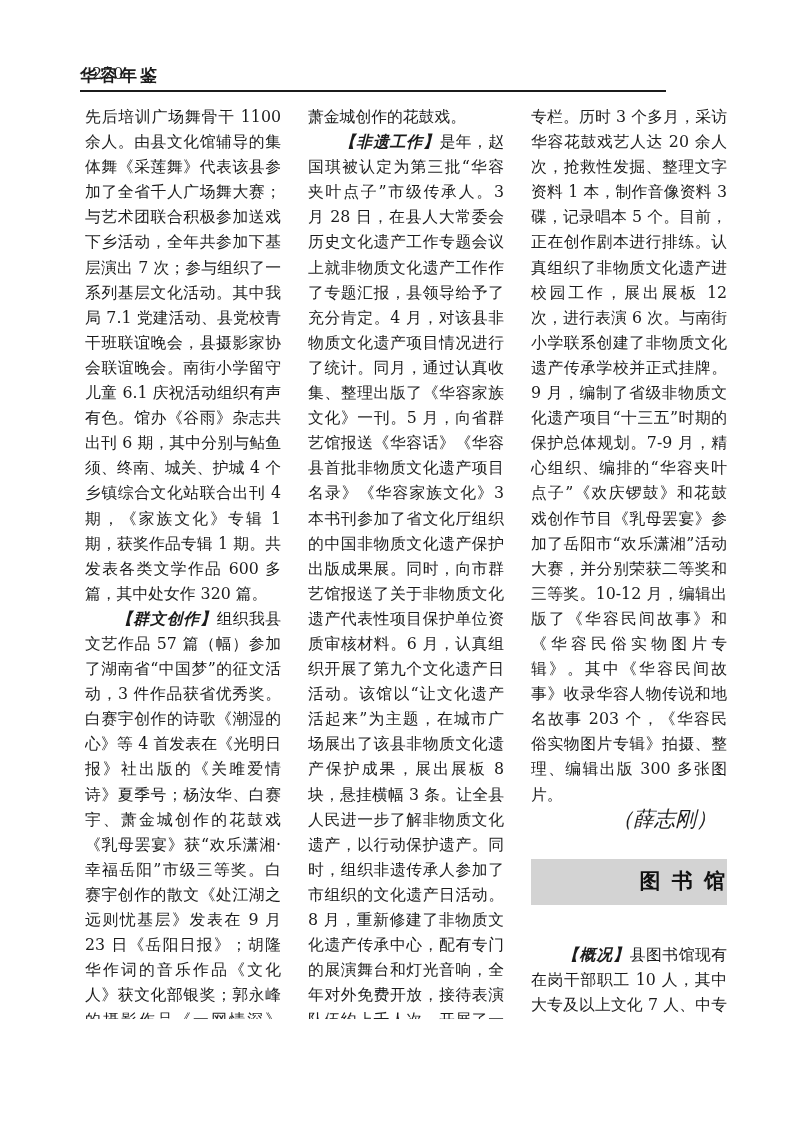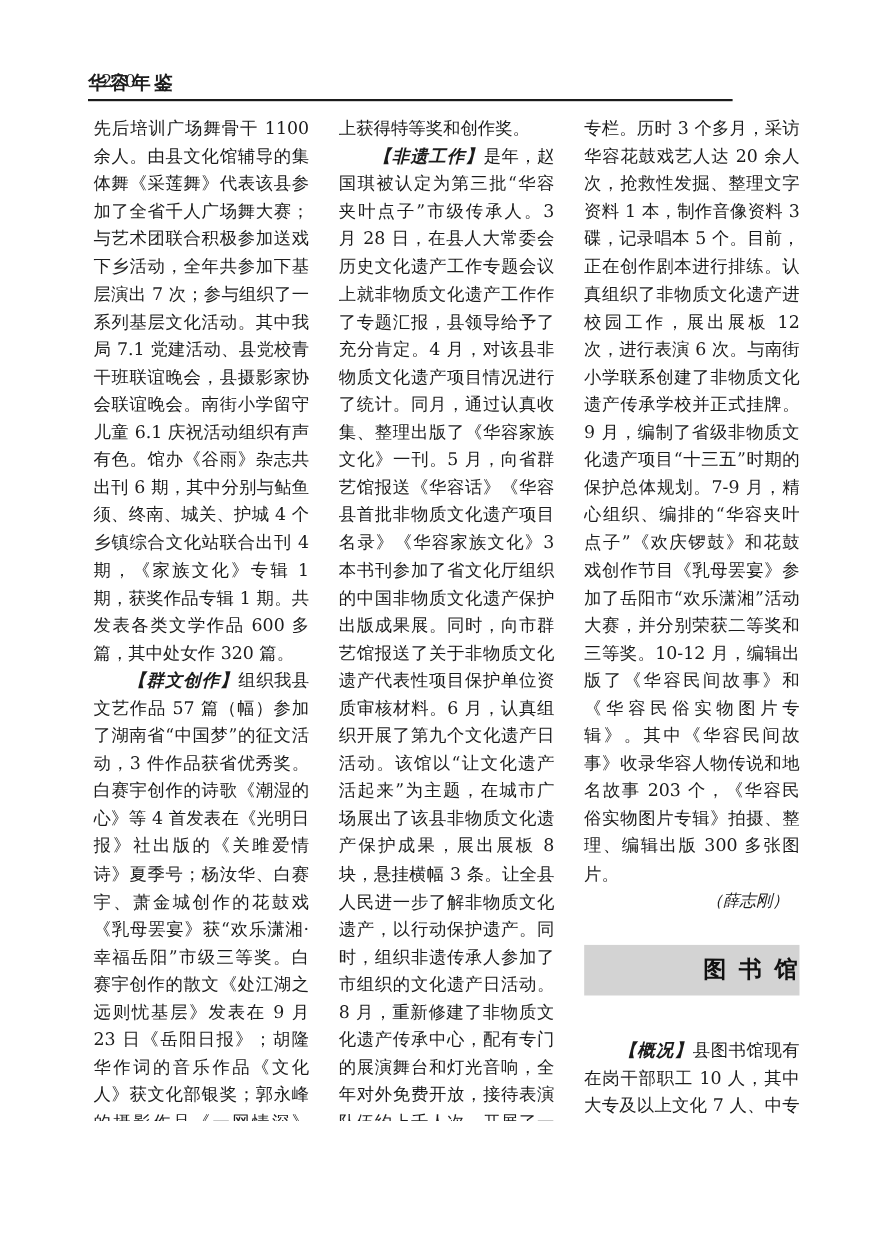--- a/index.html
+++ b/index.html
@@ -52,21 +52,21 @@
   .para-head{
     font-family:"DejaVu Sans","Liberation Sans",sans-serif;
     font-weight:bold;
     letter-spacing:0.5px;
     font-style:italic;
   }
   .attribution{
     text-align:right;
     padding-right:10px;
     font-style:italic;
-    font-size:15px;
+    font-size:21px;
     margin-top:1px;
   }
   .section-box{
     background:#d3d3d3;
     text-align:right;
     margin:27px 0 37px 0;
     padding:10px 0 11px 0;
     font-family:"DejaVu Sans","Liberation Sans",sans-serif;
     font-weight:bold;
     font-size:21px;
@@ -84,21 +84,21 @@
     <span class="book-title">华容年鉴</span>
   </div>
   <div class="header-rule"></div>
 
   <div class="text-columns">
     <div class="column">
         <p class="para"><span>先后培训广场舞骨干 1100 余人。由县文化馆辅导的集体舞《采莲舞》代表该县参加了全省千人广场舞大赛；与艺术团联合积极参加送戏下乡活动，全年共参加下基层演出 7 次；参与组织了一系列基层文化活动。其中我局 7.1 党建活动、县党校青干班联谊晚会，县摄影家协会联谊晚会。南街小学留守儿童 6.1 庆祝活动组织有声有色。馆办《谷雨》杂志共出刊 6 期，其中分别与鲇鱼须、终南、城关、护城 4 个乡镇综合文化站联合出刊 4 期，《家族文化》专辑 1 期，获奖作品专辑 1 期。共发表各类文学作品 600 多篇，其中处女作 320 篇。</span></p>
         <p class="para indent"><span class="para-head">【群文创作】</span><span>组织我县文艺作品 57 篇（幅）参加了湖南省“中国梦”的征文活动，3 件作品获省优秀奖。白赛宇创作的诗歌《潮湿的心》等 4 首发表在《光明日报》社出版的《关雎爱情诗》夏季号；杨汝华、白赛宇、萧金城创作的花鼓戏《乳母罢宴》获“欢乐潇湘·幸福岳阳”市级三等奖。白赛宇创作的散文《处江湖之远则忧基层》发表在 9 月 23 日《岳阳日报》；胡隆华作词的音乐作品《文化人》获文化部银奖；郭永峰的摄影作品《一网情深》《在水一方》等 5 幅作品获省级赛事奖，市级获奖作品 2 幅；解梦思编导的《马马嘟嘟骑》在韩国首尔举行的“五彩梦——中韩青少儿舞蹈才艺大赛”</span></p>
       </div>
     <div class="column">
-        <p class="para"><span>上获得特等奖和创作奖。</span></p>
+        <p class="para"><span>萧金城创作的花鼓戏。</span></p>
         <p class="para indent"><span class="para-head">【非遗工作】</span><span>是年，赵国琪被认定为第三批“华容夹叶点子”市级传承人。3 月 28 日，在县人大常委会历史文化遗产工作专题会议上就非物质文化遗产工作作了专题汇报，县领导给予了充分肯定。4 月，对该县非物质文化遗产项目情况进行了统计。同月，通过认真收集、整理出版了《华容家族文化》一刊。5 月，向省群艺馆报送《华容话》《华容县首批非物质文化遗产项目名录》《华容家族文化》3 本书刊参加了省文化厅组织的中国非物质文化遗产保护出版成果展。同时，向市群艺馆报送了关于非物质文化遗产代表性项目保护单位资质审核材料。6 月，认真组织开展了第九个文化遗产日活动。该馆以“让文化遗产活起来”为主题，在城市广场展出了该县非物质文化遗产保护成果，展出展板 8 块，悬挂横幅 3 条。让全县人民进一步了解非物质文化遗产，以行动保护遗产。同时，组织非遗传承人参加了市组织的文化遗产日活动。8 月，重新修建了非物质文化遗产传承中心，配有专门的展演舞台和灯光音响，全年对外免费开放，接待表演队伍约上千人次，开展了一系列“华容夹叶点子”传承活动，组织非物质文化遗产民间表演队下乡慰问演出达 20 场次。是年，开辟了非物质文化遗产保护工作</span></p>
       </div>
     <div class="column">
         <p class="para"><span>专栏。历时 3 个多月，采访华容花鼓戏艺人达 20 余人次，抢救性发掘、整理文字资料 1 本，制作音像资料 3 碟，记录唱本 5 个。目前，正在创作剧本进行排练。认真组织了非物质文化遗产进校园工作，展出展板 12 次，进行表演 6 次。与南街小学联系创建了非物质文化遗产传承学校并正式挂牌。9 月，编制了省级非物质文化遗产项目“十三五”时期的保护总体规划。7-9 月，精心组织、编排的“华容夹叶点子”《欢庆锣鼓》和花鼓戏创作节目《乳母罢宴》参加了岳阳市“欢乐潇湘”活动大赛，并分别荣获二等奖和三等奖。10-12 月，编辑出版了《华容民间故事》和《华容民俗实物图片专辑》。其中《华容民间故事》收录华容人物传说和地名故事 203 个，《华容民俗实物图片专辑》拍摄、整理、编辑出版 300 多张图片。</span></p>
         <p class="attribution">（薛志刚）</p>
         <div class="section-box"><span>图  书  馆</span></div>
         <p class="para indent"><span class="para-head">【概况】</span><span>县图书馆现有在岗干部职工 10 人，其中大专及以上文化 7 人、中专 3 人；助理馆员 2 人。馆长张伟。</span></p>
       </div>
   </div>
 

